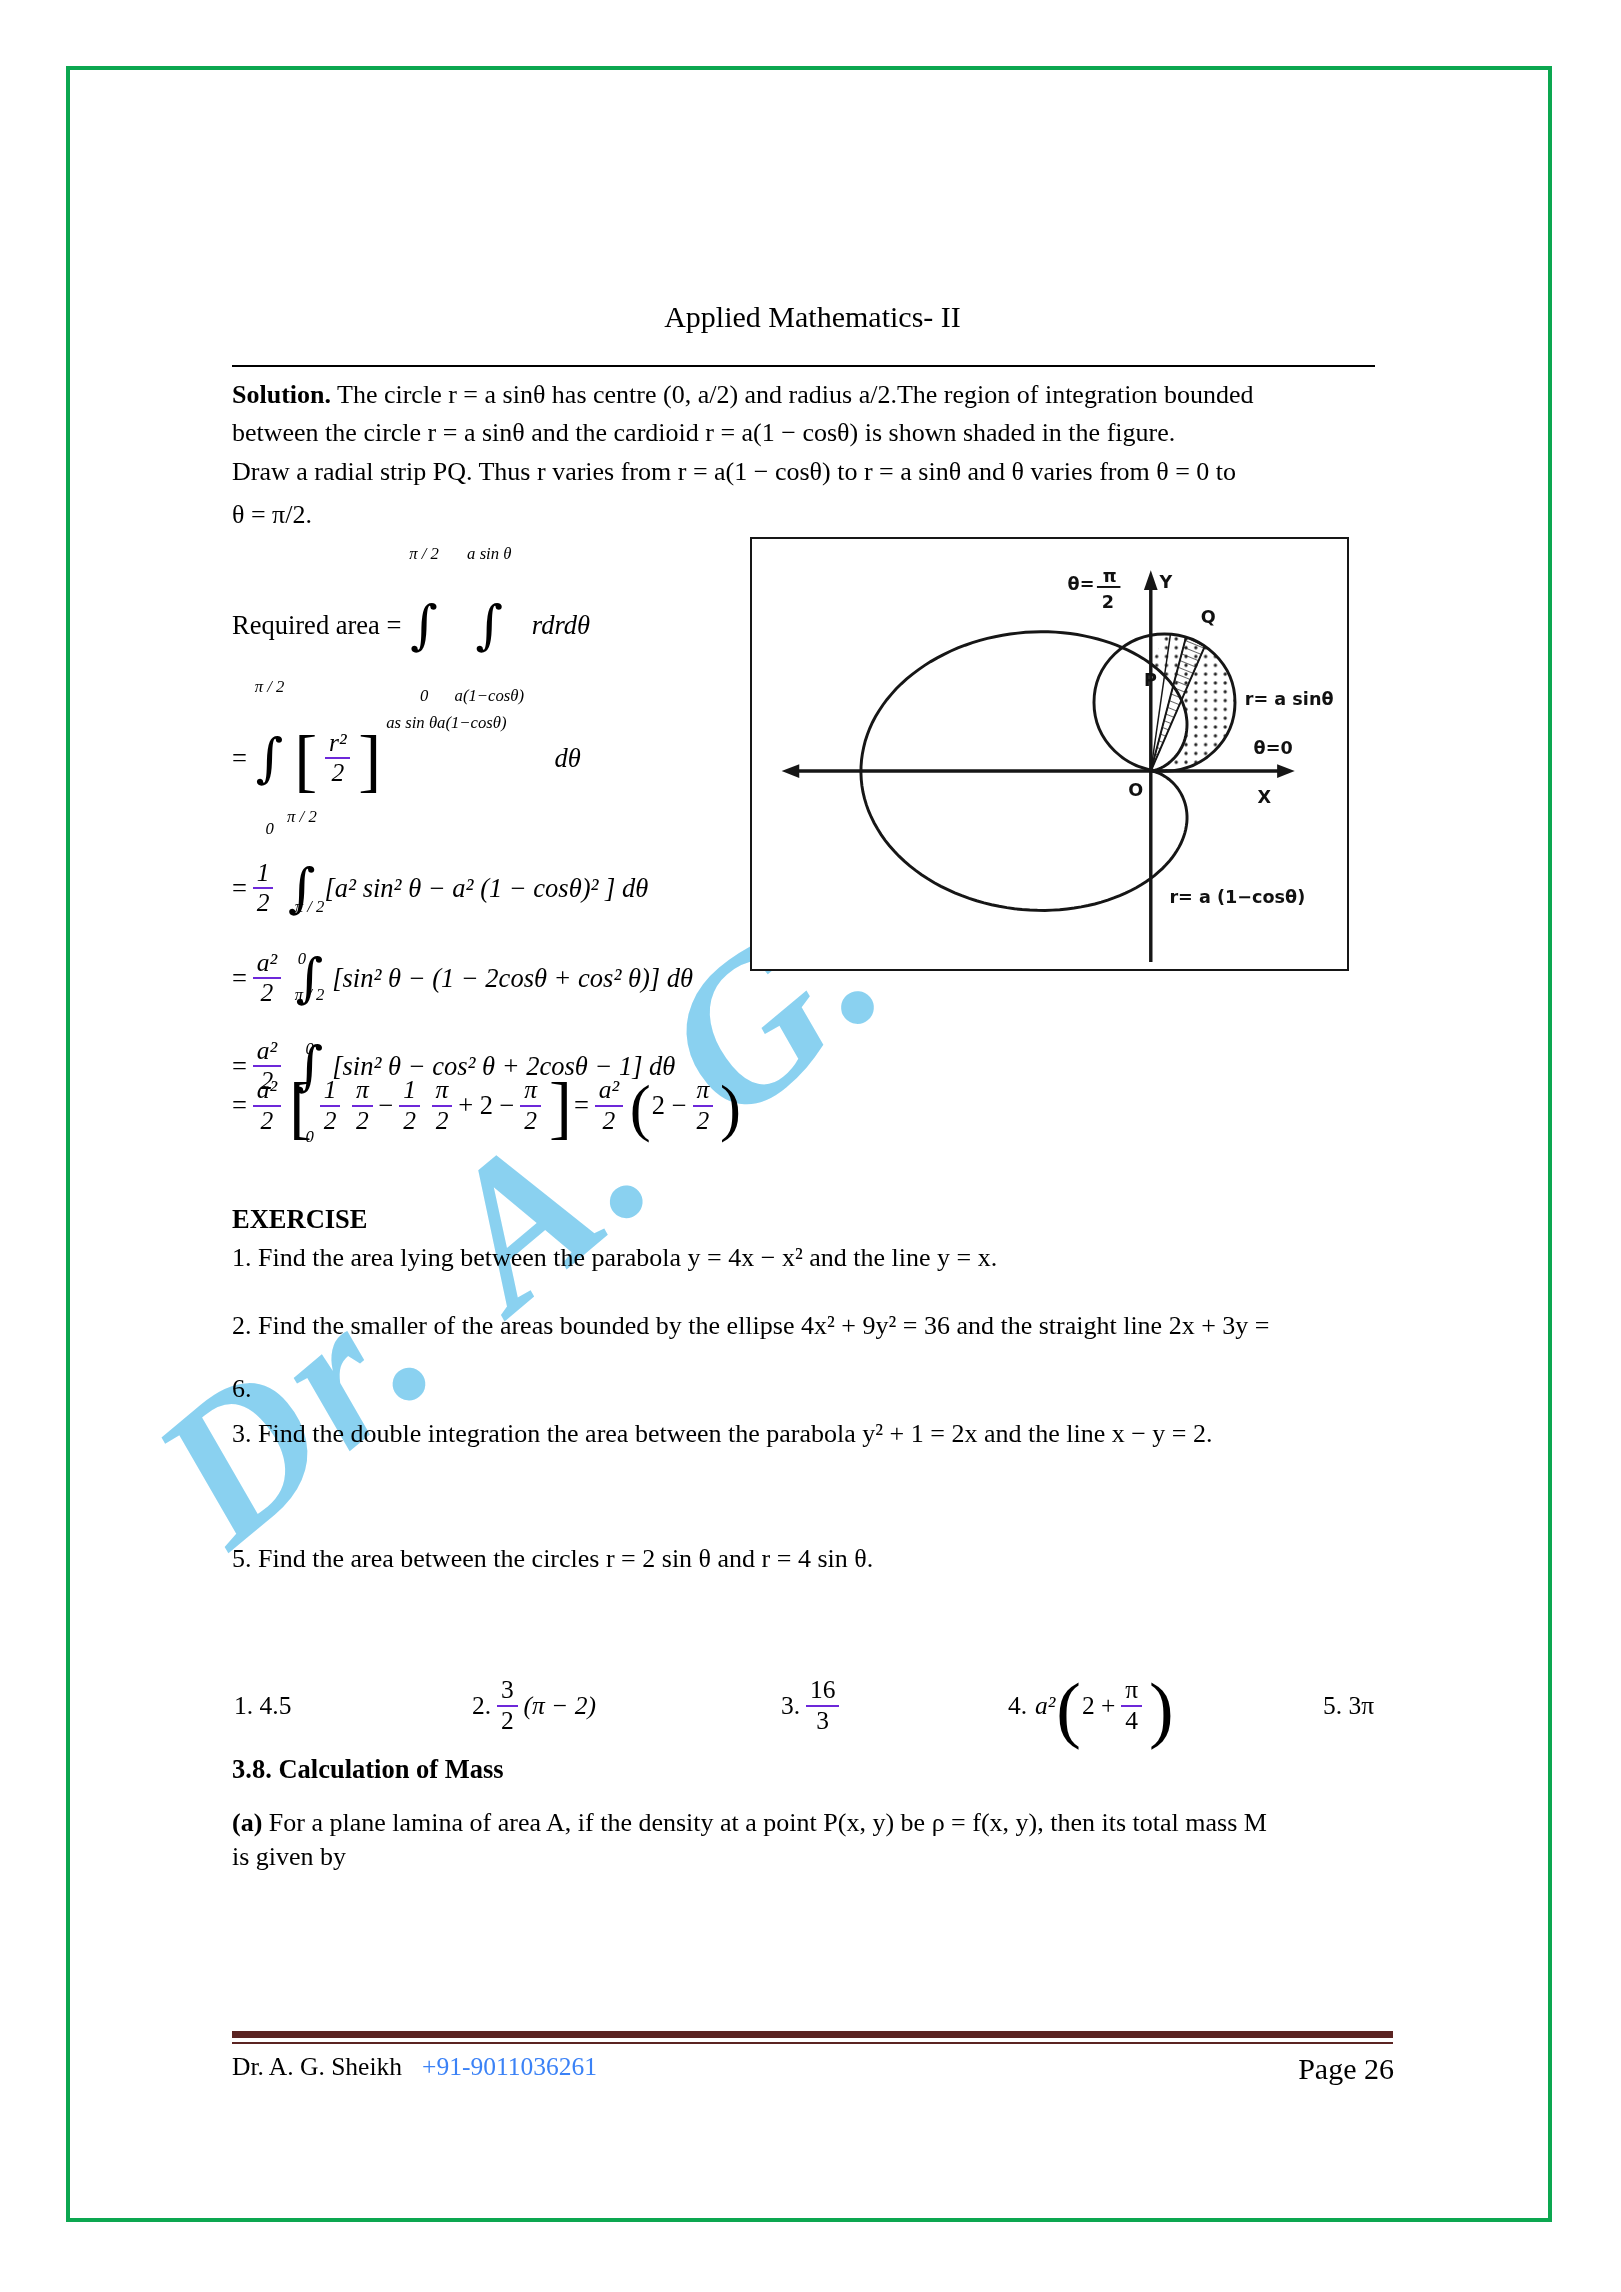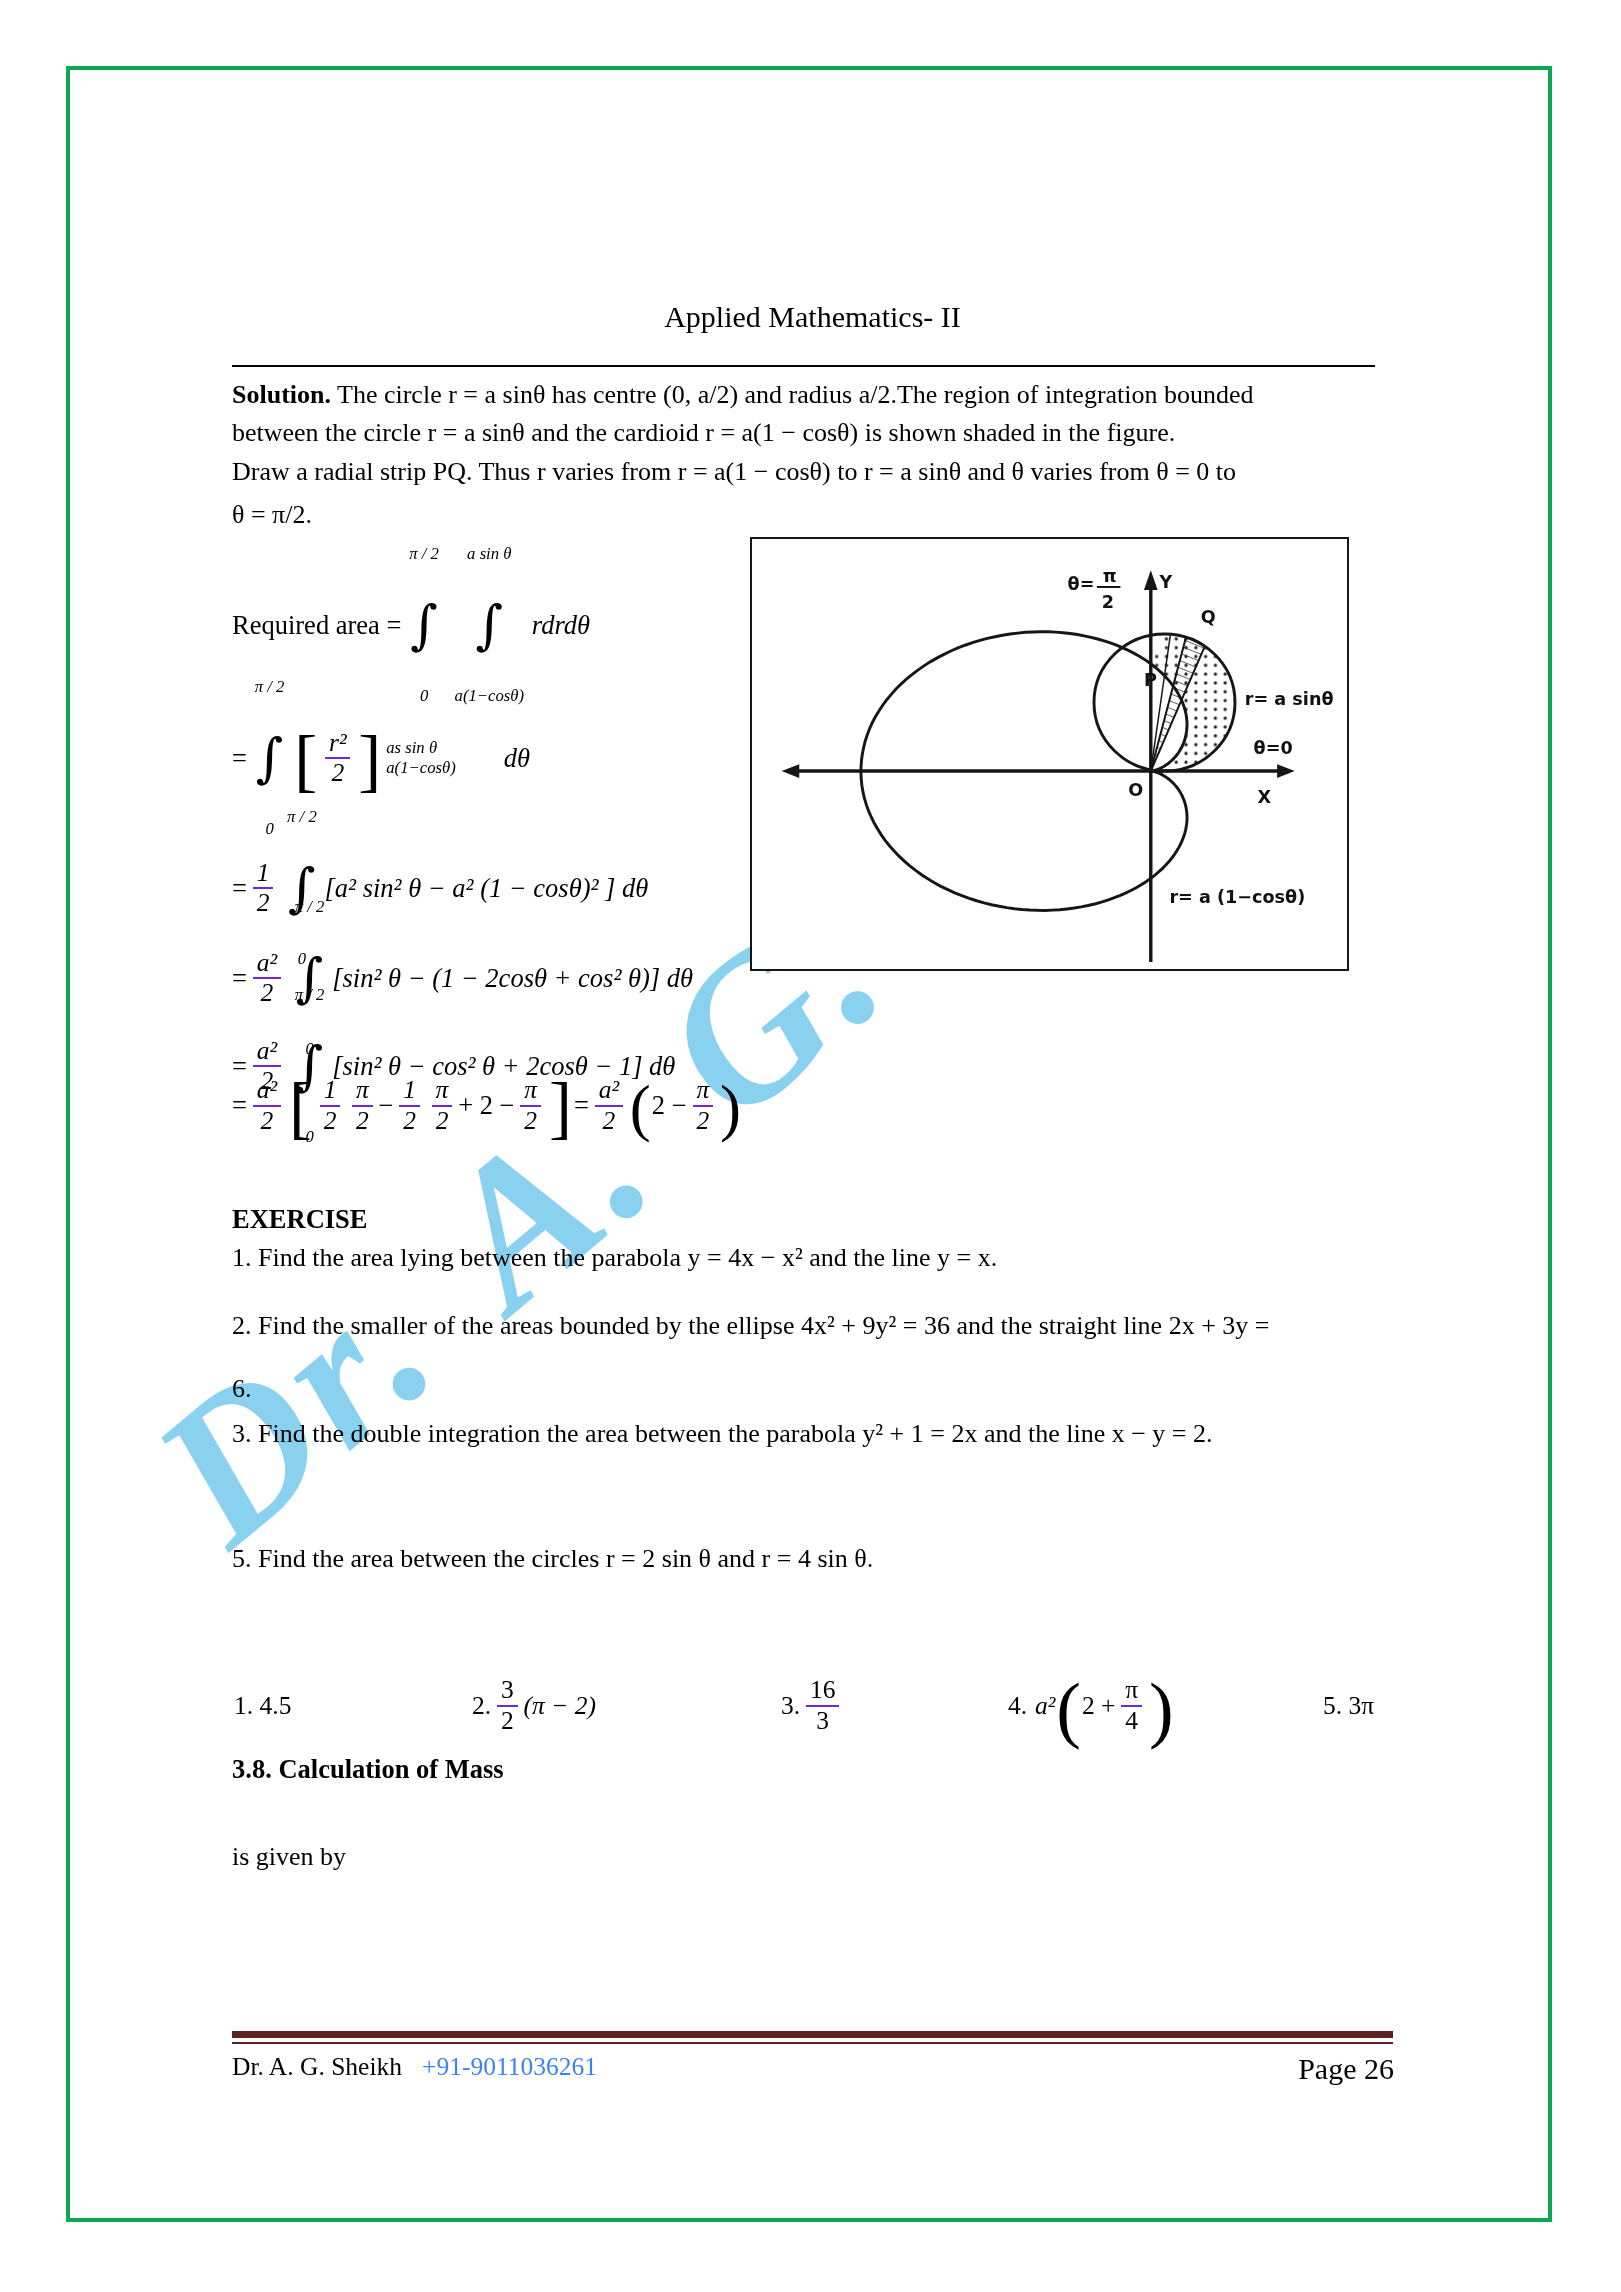--- a/index.html
+++ b/index.html
@@ -23,21 +23,21 @@
   .rm{font-style:normal;}
   .int{display:inline-flex;flex-direction:column;align-items:center;margin:0 7.8px;line-height:1;gap:40px;}
   .int .lim{font-size:16.7px;font-style:italic;line-height:1.1;}
   .int .sign{font-size:53px;line-height:.82;font-family:"DejaVu Serif",serif;font-style:normal;}
   .frac{display:inline-flex;flex-direction:column;align-items:center;margin:0 5.9px;
         font-size:25.5px;line-height:1.12;vertical-align:middle;}
   .frac .n{border-bottom:2px solid #6d28d9;padding:0 3.9px;}
   .frac .d{padding:0 3.9px;}
   .tbrk{font-size:69px;line-height:0;font-weight:400;margin:0 2px;position:relative;top:2.9px;font-style:normal;}
   .tpar{font-size:63px;line-height:0;font-weight:400;margin:0 1px;position:relative;top:2.9px;font-style:normal;}
-  .limcol{display:inline-flex;flex-direction:column;justify-content:center;height:90px;
+  .limcol{display:inline-flex;flex-direction:row;justify-content:flex-start;height:90px;
         font-size:16.7px;font-style:italic;margin-left:2.9px;}
   .tail-far{margin-left:48px;}
   
   .figure-box{position:absolute;left:750px;top:537px;width:595px;height:430px;
         border:2.9px solid #161616;background:#fff;z-index:3;}
   .figure-box svg{display:block;}
   .figure-box text{font-family:"DejaVu Sans",sans-serif;font-size:18px;font-weight:bold;fill:#111;}
   
   .center-head{position:absolute;left:232px;width:1161px;text-align:left;
         font-size:26.5px;font-weight:bold;}
@@ -259,20 +259,21 @@
       <span class="rm">2 +</span>
       <span class="frac">
           <span class="n">π</span>
           <span class="d">4</span>
         </span>
       <span class="tpar" style="font-size:74px">)</span>
     </div>
     <div class="ans" style="left:1323px">5. 3π</div>
 
     <div class="line b" style="top:1754px;font-size:26.5px">3.8. Calculation of Mass</div>
+    <div class="line" style="top:1808px"><span class="b">(a)</span><span> For a plane lamina of area A, if the density at a point P(x, y) be ρ = f(x, y), then its total mass M</span></div>
     <div class="line" style="top:1842px">is given by</div>
 
     <div class="footer-rule" style="background: rgb(91, 36, 34);"></div>
     <div class="footer-rule2" style="background: rgb(91, 36, 34);"></div>
     <div class="footer-text">
       <span>Dr. A. G. Sheikh</span>
       <span id="footer-phone" style="margin-left: 13.7px; color: #3b82f6; margin-top: 29px;">+91-9011036261</span>
     </div>
     <div class="footer-page">Page 26</div>
 

